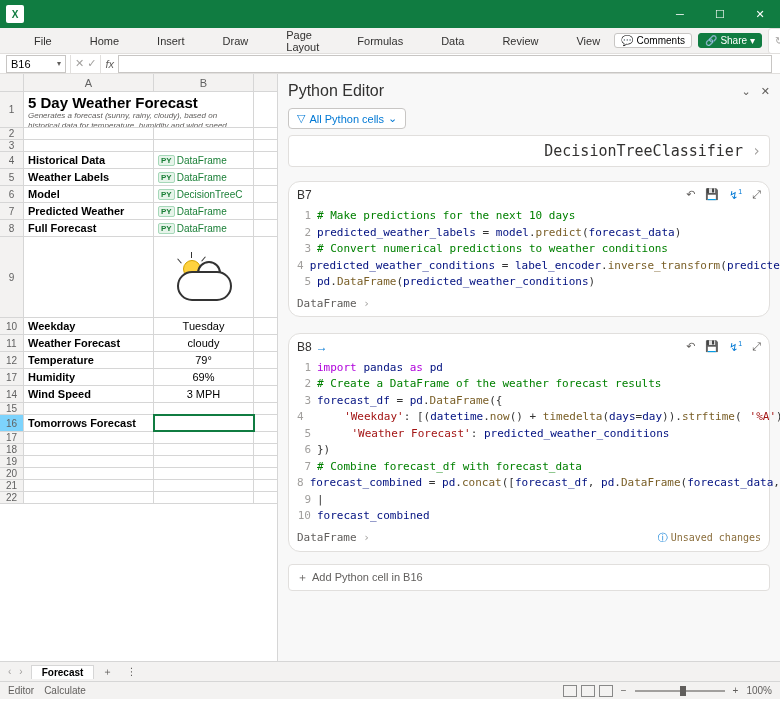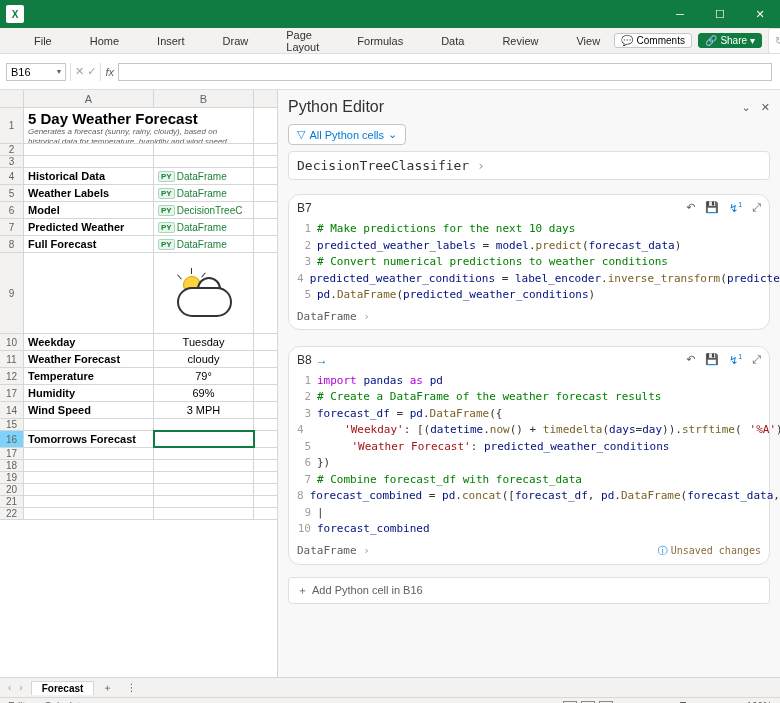--- a/index.html
+++ b/index.html
@@ -8,21 +8,21 @@
 .titlebar .left { display: flex; align-items: center; padding-left: 6px; }
 .titlebar .app-icon { width: 18px; height: 18px; background: #fff; color: #107c41; display: flex; align-items: center; justify-content: center; font-weight: bold; font-size: 10px; border-radius: 2px; }
 .titlebar .wincontrols { display: flex; }
 .titlebar .wincontrols div { width: 40px; height: 28px; display: flex; align-items: center; justify-content: center; cursor: pointer; }
 .ribbon-menu { background: #f3f2f1; height: 26px; border-bottom: 1px solid #e1dfdd; display: flex; align-items: center; padding: 0 10px; gap: 14px; font-size: 11px; }
 .ribbon-menu .tab { cursor: pointer; color: #323130; padding-left: 24px; }
 .ribbon-right { margin-left: auto; display: flex; gap: 6px; align-items: center; }
 .ribbon-btn { border: 1px solid #c8c6c4; padding: 1px 6px; border-radius: 3px; font-size: 10px; background: #fff; cursor: pointer; display:flex; align-items:center; gap:3px;}
 .share-btn { background: #107c41; color: #fff; border-color:#107c41; }
 .catchup { color:#a19f9d; border-color:#e1dfdd;}
-.formula-row { height: 36px; background: #fff; border-bottom: 1px solid #e1dfdd; display: flex; align-items: center; }
+.formula-row { height: 20px; background: #fff; border-bottom: 1px solid #e1dfdd; display: flex; align-items: center; }
 .name-box { width: 60px; border: 1px solid #c8c6c4; height: 18px; margin: 0 4px 0 6px; font-size: 11px; padding: 0 4px; display:flex; align-items:center; justify-content:space-between;}
 .name-box .chev{color:#605e5c;font-size:8px;}
 .fx-controls{display:flex; align-items:center; gap:3px; color:#a19f9d; padding:0 4px; border-left:1px solid #e1dfdd; border-right:1px solid #e1dfdd; height:18px;}
 .fx-label { font-style: italic; color: #605e5c; padding: 0 4px;}
 .formula-input { flex:1; border: 1px solid #c8c6c4; height: 18px; margin-right: 8px; }
 .main-area { display: flex; height: calc(703px - 28px - 26px - 24px - 20px - 18px); }
 .sheet-area { width: 278px; border-right: 1px solid #d6d6d6; overflow: hidden; background:#fff; position:relative;}
 .col-headers { display:flex; height:18px; background:#f3f2f1; border-bottom:1px solid #d6d6d6;}
 .corner{width:24px;border-right:1px solid #d6d6d6;}
 .colh{flex:1;border-right:1px solid #d6d6d6;text-align:center;font-size:11px;color:#616161;line-height:18px;}
@@ -44,21 +44,21 @@
 .weather-icon{width:70px;height:55px;position:relative;margin:auto;}
 .cloud-body{position:absolute;width:55px;height:30px;border:2px solid #333;border-radius:18px;background:#fff;bottom:4px;left:8px;}
 .cloud-bump{position:absolute;width:24px;height:24px;border:2px solid #333;border-radius:50%;background:#fff;bottom:20px;left:28px;}
 .sun{position:absolute;width:18px;height:18px;background:#ffd23f;border-radius:50%;top:10px;left:14px;border:1px solid #d4a200;}
 .ray{position:absolute;background:#333;width:1px;height:6px;top:2px;}
 .editor-pane{flex:1;background:#f8f8f8;display:flex;flex-direction:column;padding:8px 10px;overflow:hidden;}
 .editor-header{display:flex;align-items:center;justify-content:space-between;margin-bottom:8px;}
 .editor-title{font-size:16px;color:#323130;}
 .editor-header .ctrls{display:flex;gap:10px;color:#605e5c;}
 .filter-btn{border:1px solid #c8c6c4;background:#fff;border-radius:4px;padding:3px 8px;font-size:11px;color:#0078d4;display:inline-flex;align-items:center;gap:4px;cursor:pointer;}
-.breadcrumb-box{border:1px solid #e1dfdd;background:#fff;border-radius:4px;padding:6px 8px;margin:6px 0;font-family:Consolas,monospace;font-size:13px;color:#323130;}
+.breadcrumb-box{border:1px solid #e1dfdd;background:#fff;border-radius:4px;padding:6px 8px;margin:6px 0;font-family:Consolas,monospace;font-size:15px;color:#323130;text-align:right;}
 .code-card{border:1px solid #e1dfdd;background:#fff;border-radius:12px;margin:8px 0;padding:6px 8px;}
 .card-head{display:flex;align-items:center;justify-content:space-between;margin-bottom:6px;}
 .card-head .ref{font-size:12px;color:#323130;display:flex;align-items:center;gap:4px;}
 .card-head .tools{display:flex;gap:10px;color:#605e5c;}
 .card-head .tools span{cursor:pointer;}
 .code-block{font-family:Consolas,monospace;font-size:11px;line-height:1.5;}
 .code-line{display:flex;}
 .gutter{width:20px;text-align:right;color:#a19f9d;padding-right:6px;user-select:none;}
 .code-txt{flex:1;white-space:pre;color:#333;}
 .cm{color:#008000;}

